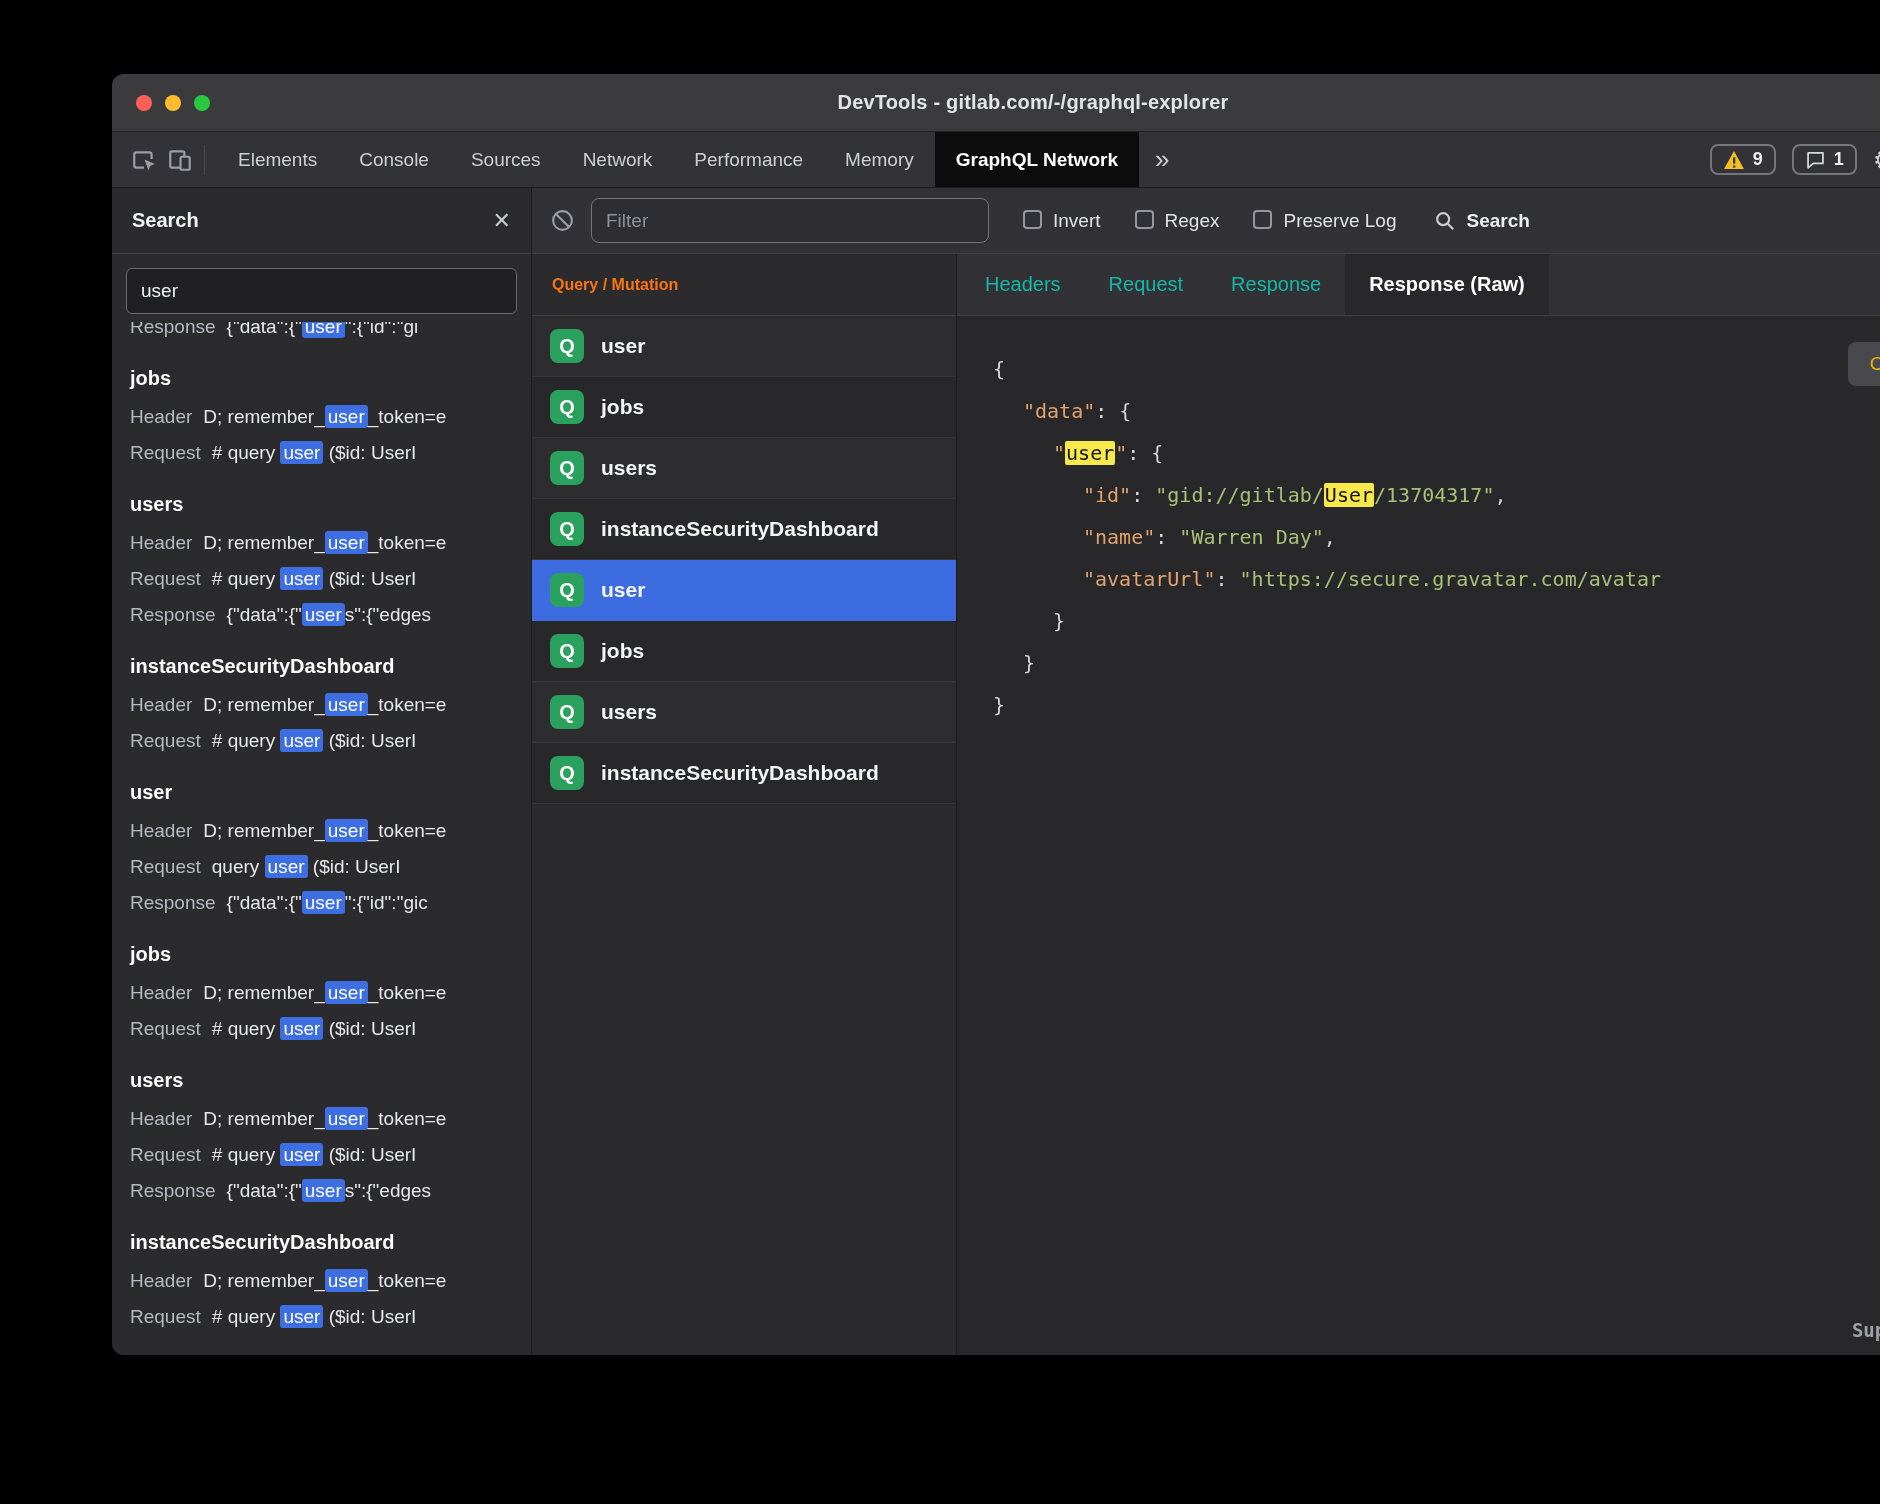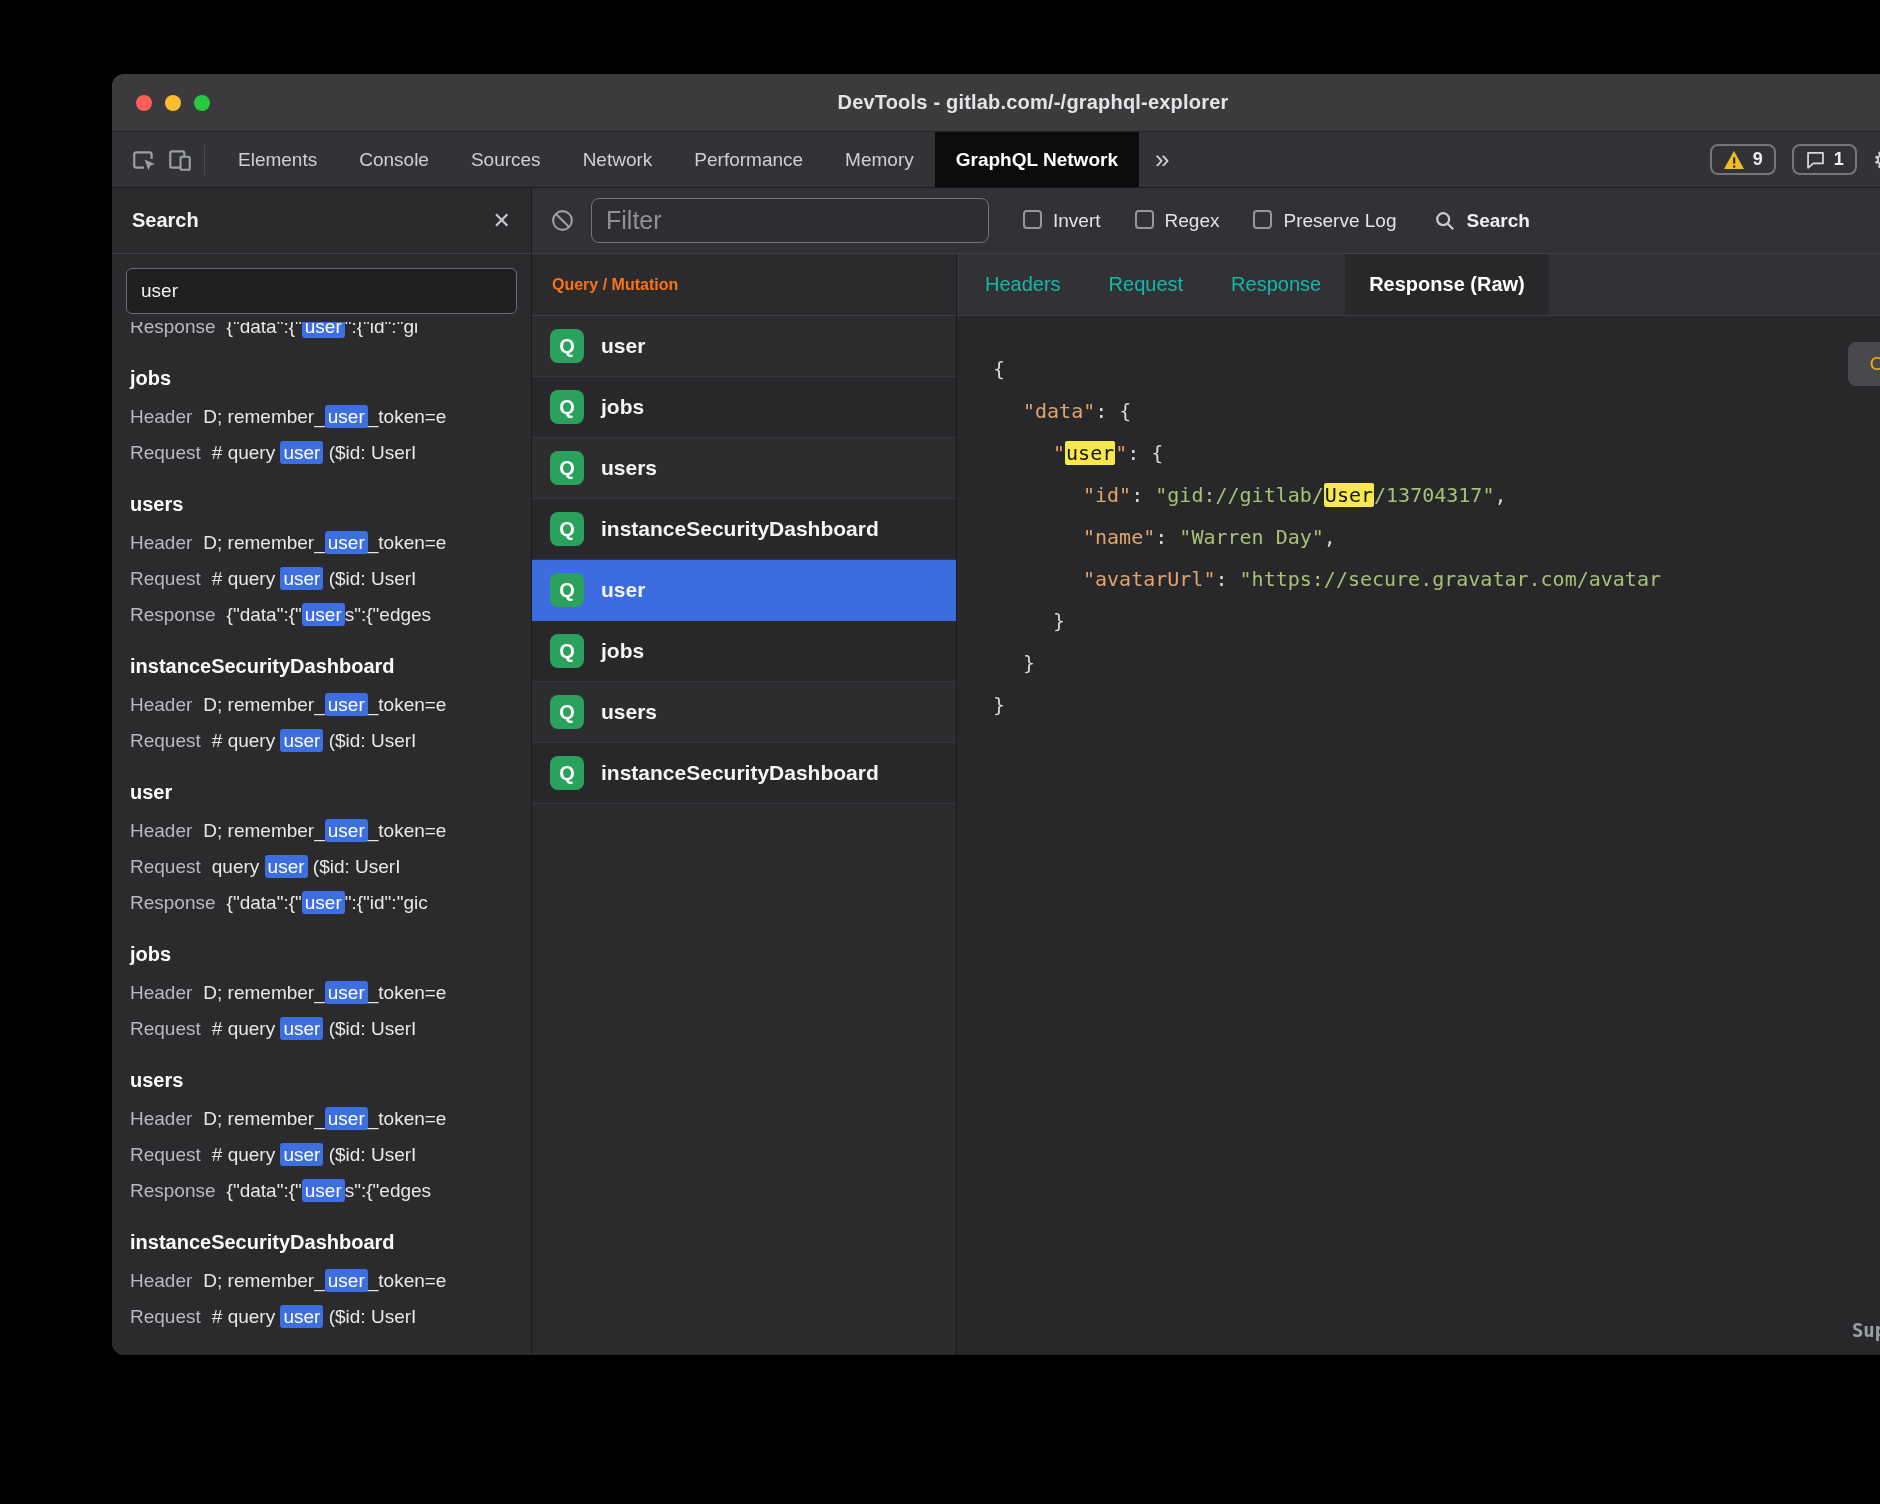--- a/index.html
+++ b/index.html
@@ -65,21 +65,21 @@
   .hl-blue { background:#3d6fe3; color:#fff; border-radius:3px; padding:1px 3px; }
   
   .main-area { flex:1; display:flex; flex-direction:column; min-width:0; }
   .filter-row {
     height:66px; flex:none; background:#323236; border-bottom:1px solid #404044;
     display:flex; align-items:center; padding:0 18px;
   }
   .block-icon { margin-right:16px; display:flex; }
   .filter-input {
     width:398px; height:45px; background:#2e2e32; border:1px solid #73757b; border-radius:8px;
-    color:#eaebec; font-size:25px; padding:0 14px; font-family:inherit; outline:none; flex:none;
+    color:#eaebec; font-size:19px; padding:0 14px; font-family:inherit; outline:none; flex:none;
   }
   .filter-input::placeholder { color:#8e9197; }
   .cb-group { display:flex; align-items:center; gap:34px; margin-left:34px; }
   .cb { display:flex; align-items:flex-start; gap:11px; font-size:19px; color:#e2e3e5; white-space:nowrap; }
   .cb-box { width:19px; height:19px; border:2px solid #95979c; border-radius:4px; flex:none; }
   .search-cta { display:flex; align-items:center; gap:10px; margin-left:38px; color:#eeeff0; font-size:19px; font-weight:600; }
   .main-split { flex:1; display:flex; min-height:0; }
   
   .query-panel { width:425px; flex:none; background:#2b2b2d; border-right:1px solid #1b1b1d; display:flex; flex-direction:column; min-height:0; }
   .qheader { height:62px; flex:none; display:flex; align-items:center; padding:0 20px; font-size:16px; font-weight:700; color:#f97316; border-bottom:1px solid #404044; }

